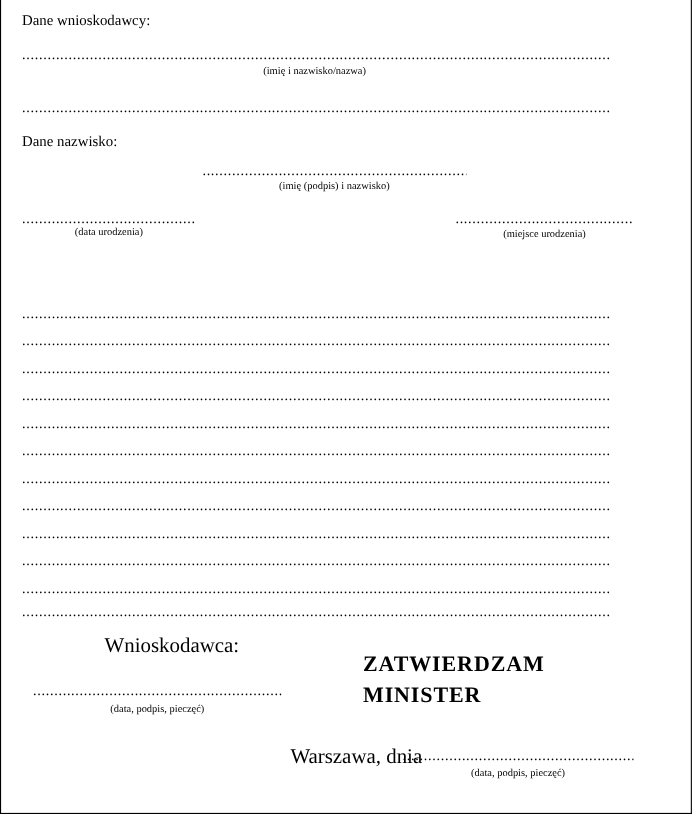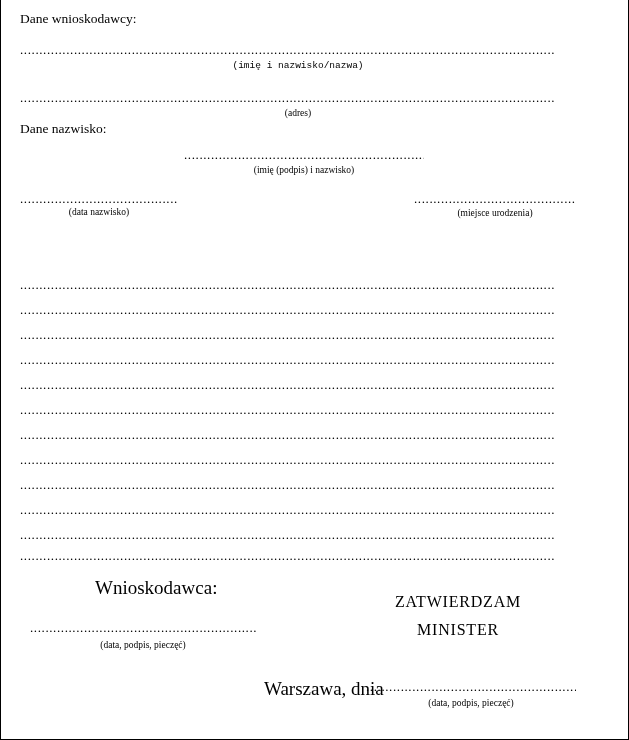--- a/index.html
+++ b/index.html
@@ -59,25 +59,24 @@
   .heading {
     position: absolute;
     font-weight: bold;
     font-size: 14.5px;
     letter-spacing: 1.2px;
     text-align: center;
     white-space: nowrap;
   }
   .approve {
     position: absolute;
-    font-weight: normal;
-    font-size: 16px;
+    font-weight: bold;
+    font-size: 20px;
     letter-spacing: 0.8px;
     white-space: nowrap;
-    text-align: center;
   }
   .plain {
     position: absolute;
     font-size: 19px;
     white-space: nowrap;
   }
   .rule-row {
     position: absolute;
     font-size: 13px;
     letter-spacing: 0.6px;
@@ -90,32 +89,31 @@
 </head>
 <body>
 
 <div class="page">
   <div class="frame"></div>
   <div class="content">
 
     <div class="label-bold" style="left:20px; top:11px;">Dane wnioskodawcy:</div>
 
     <div class="dots" style="left:20px; top:42px; width:556px;">...........................................................................................................................................</div>
-    <div class="caption" style="left:20px; top:60px; width:556px;font-family:Liberation Mono, monospace;">(imię i nazwisko/nazwa)</div>
+    <div class="caption" style="left:8px; top:60px; width:556px;">(imię i nazwisko/nazwa)</div>
 
     <div class="dots" style="left:20px; top:90px; width:556px;">...........................................................................................................................................</div>
-    <div class="caption" style="left:20px; top:108px; width:556px;">(adres)</div>
 
     <div class="label-bold" style="left:20px; top:121px;">Dane nazwisko:</div>
 
     <div class="dots" style="left:184px; top:147px; width:240px;">..................................................................</div>
     <div class="caption" style="left:184px; top:165px; width:240px;">(imię (podpis) i nazwisko)</div>
 
     <div class="dots" style="left:20px; top:191px; width:158px;">..........................................</div>
-    <div class="caption" style="left:20px; top:207px; width:158px;">(data nazwisko)</div>
+    <div class="caption" style="left:20px; top:207px; width:158px;">(data urodzenia)</div>
 
     <div class="dots" style="left:414px; top:191px; width:162px;">..........................................</div>
     <div class="caption" style="left:414px; top:208px; width:162px;">(miejsce urodzenia)</div>
 
 
     <div class="rule-row" style="top:277px;">...........................................................................................................................................</div>
     <div class="rule-row" style="top:302px;">...........................................................................................................................................</div>
     <div class="rule-row" style="top:327px;">...........................................................................................................................................</div>
     <div class="rule-row" style="top:352px;">...........................................................................................................................................</div>
     <div class="rule-row" style="top:377px;">...........................................................................................................................................</div>

